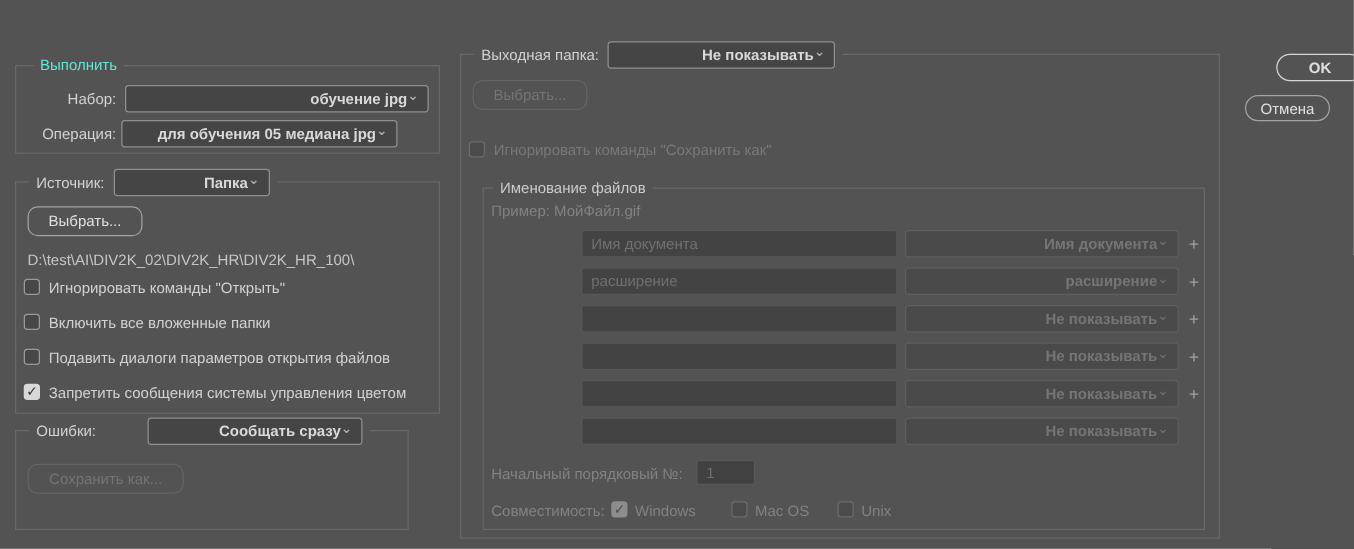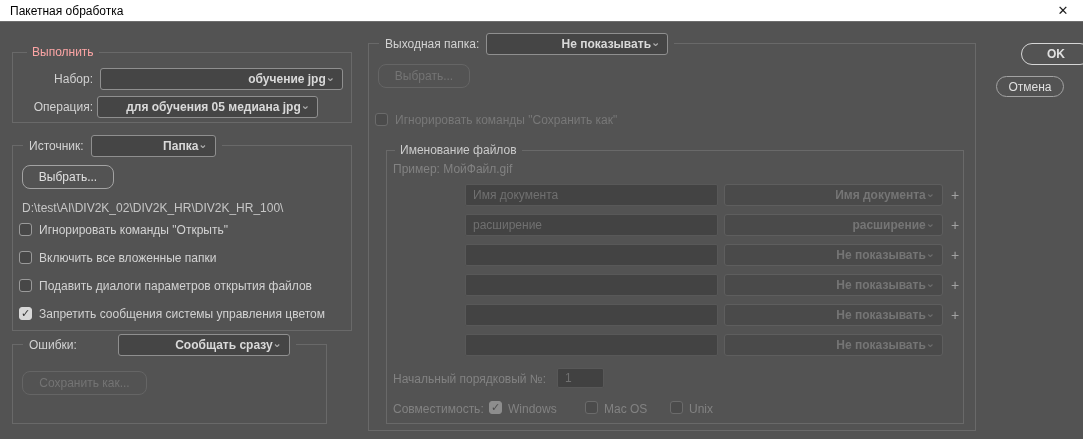--- a/index.html
+++ b/index.html
@@ -7,21 +7,21 @@
   body { font-family:"Liberation Sans","DejaVu Sans",sans-serif; font-size:12px; }
   #dialog { position:relative; width:1083px; height:439px; background:#535353; overflow:hidden; }
 
   
   #titlebar { position:absolute; left:0; top:0; width:1083px; height:22px; background:#ffffff; border-bottom:1px solid #6e6e6e; }
   #titlebar .title { position:absolute; left:10px; top:0; line-height:22px; color:#000000; font-size:12px; }
   #titlebar .close { position:absolute; right:0; top:0; width:40px; height:22px; text-align:center; line-height:21px; color:#1a1a1a; font-size:13px; cursor:pointer; }
 
   
   .grp { position:absolute; border:1px solid #696969; }
-  .leg { position:absolute; top:-8px; background:#535353; padding:0 5px; color:#fca5a5; white-space:nowrap; }
+  .leg { position:absolute; top:-8px; background:#535353; padding:0 5px; color:#5eead4; white-space:nowrap; }
   .leg-row { position:absolute; top:-11px; display:flex; align-items:center; gap:7px; background:#535353; padding:0 6px; height:22px; white-space:nowrap; }
 
   .lbl { color:#d2d2d2; white-space:nowrap; }
   .lbl.dis { color:#828282; }
   .lbl.dim { color:#787878; }
 
   
   .dd { display:flex; align-items:center; justify-content:flex-end; background:#454545; border:1px solid #8f8f8f; border-radius:3px; height:22px; padding:0 7px; color:#d9d9d9;font-weight:bold; }
   .dd .chev { color:#aeaeae; font-size:11px; line-height:10px; margin-top:-4px; }
   .dd.dis { background:#4a4a4a; border-color:#5e5e5e; color:#757575; }
@@ -47,24 +47,20 @@
 
   .path { position:absolute; color:#c6c6c6; }
   .plus { position:absolute; color:#a2a2a2; font-size:14px; }
   .row-abs { position:absolute; }
 </style>
 </head>
 <body>
 
 <div id="dialog">
 
-  <div id="titlebar">
-    <span class="title">Пакетная обработка</span>
-    <span class="close">✕</span>
-  </div>
 
   <div class="grp" style="left:12px; top:52px; width:340px; height:71px;">
     <span class="leg" style="left:14px;">Выполнить</span>
     <span class="lbl pos" style="left:0; top:19px; width:80px; text-align:right;">Набор:</span>
     <div class="dd pos" style="left:87px; top:15px; width:243px;">
       <span>обучение jpg</span>
       <span class="chev">⌄</span>
     </div>
     <span class="lbl pos" style="left:0; top:47px; width:80px; text-align:right;">Операция:</span>
     <div class="dd pos" style="left:84px; top:43px; width:221px;">

